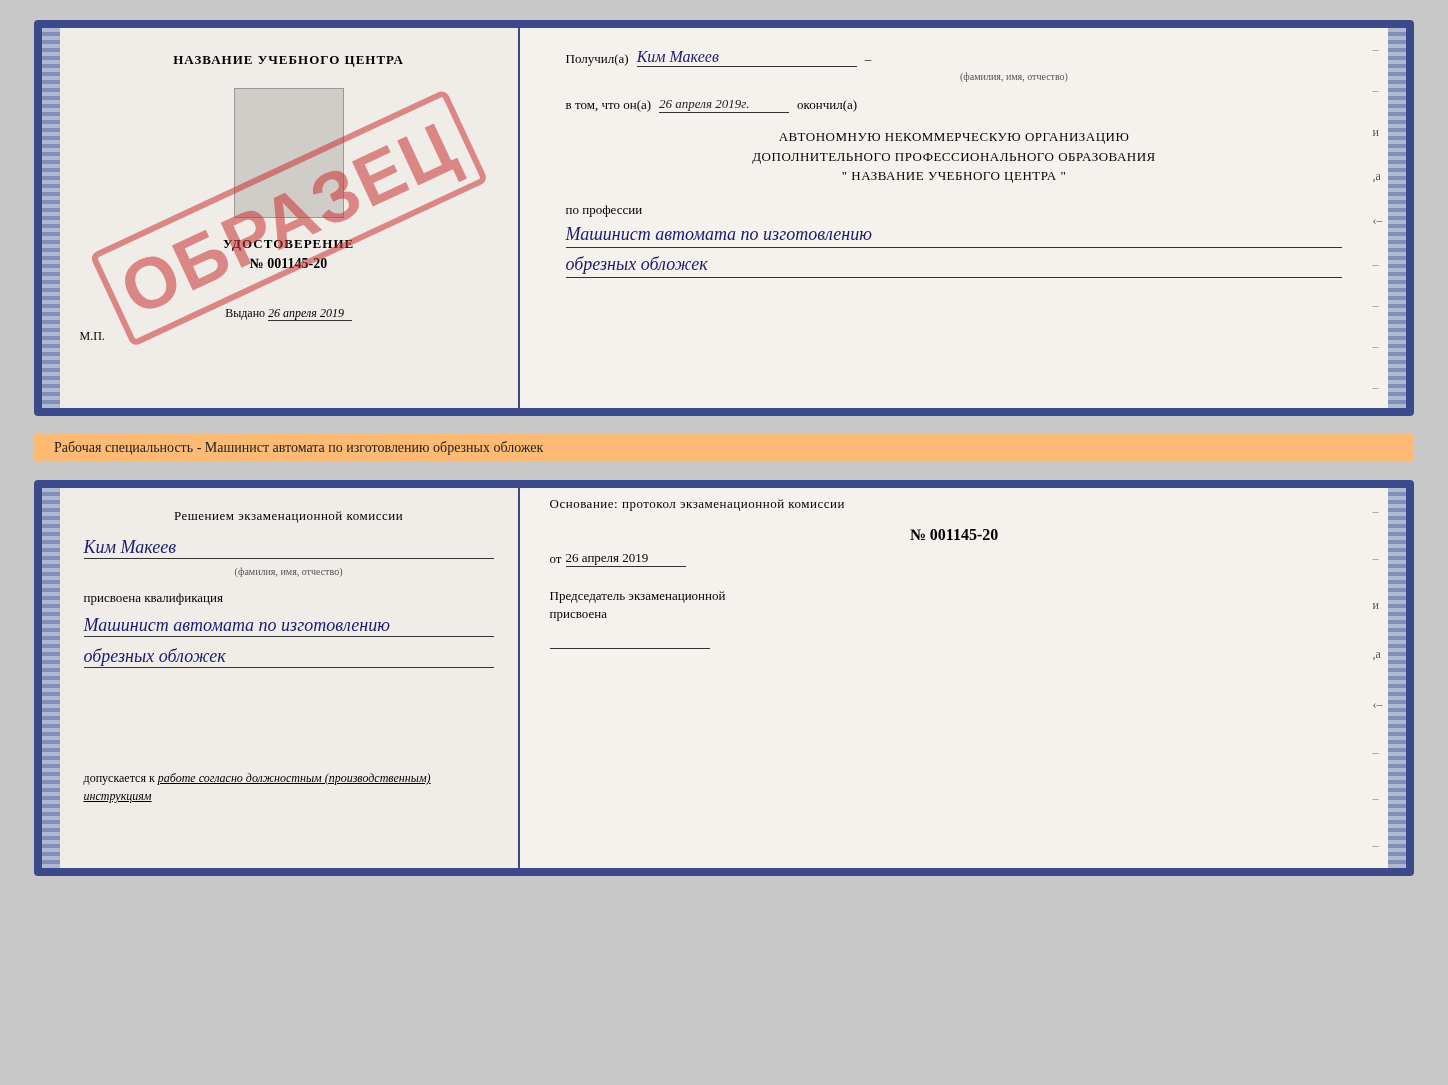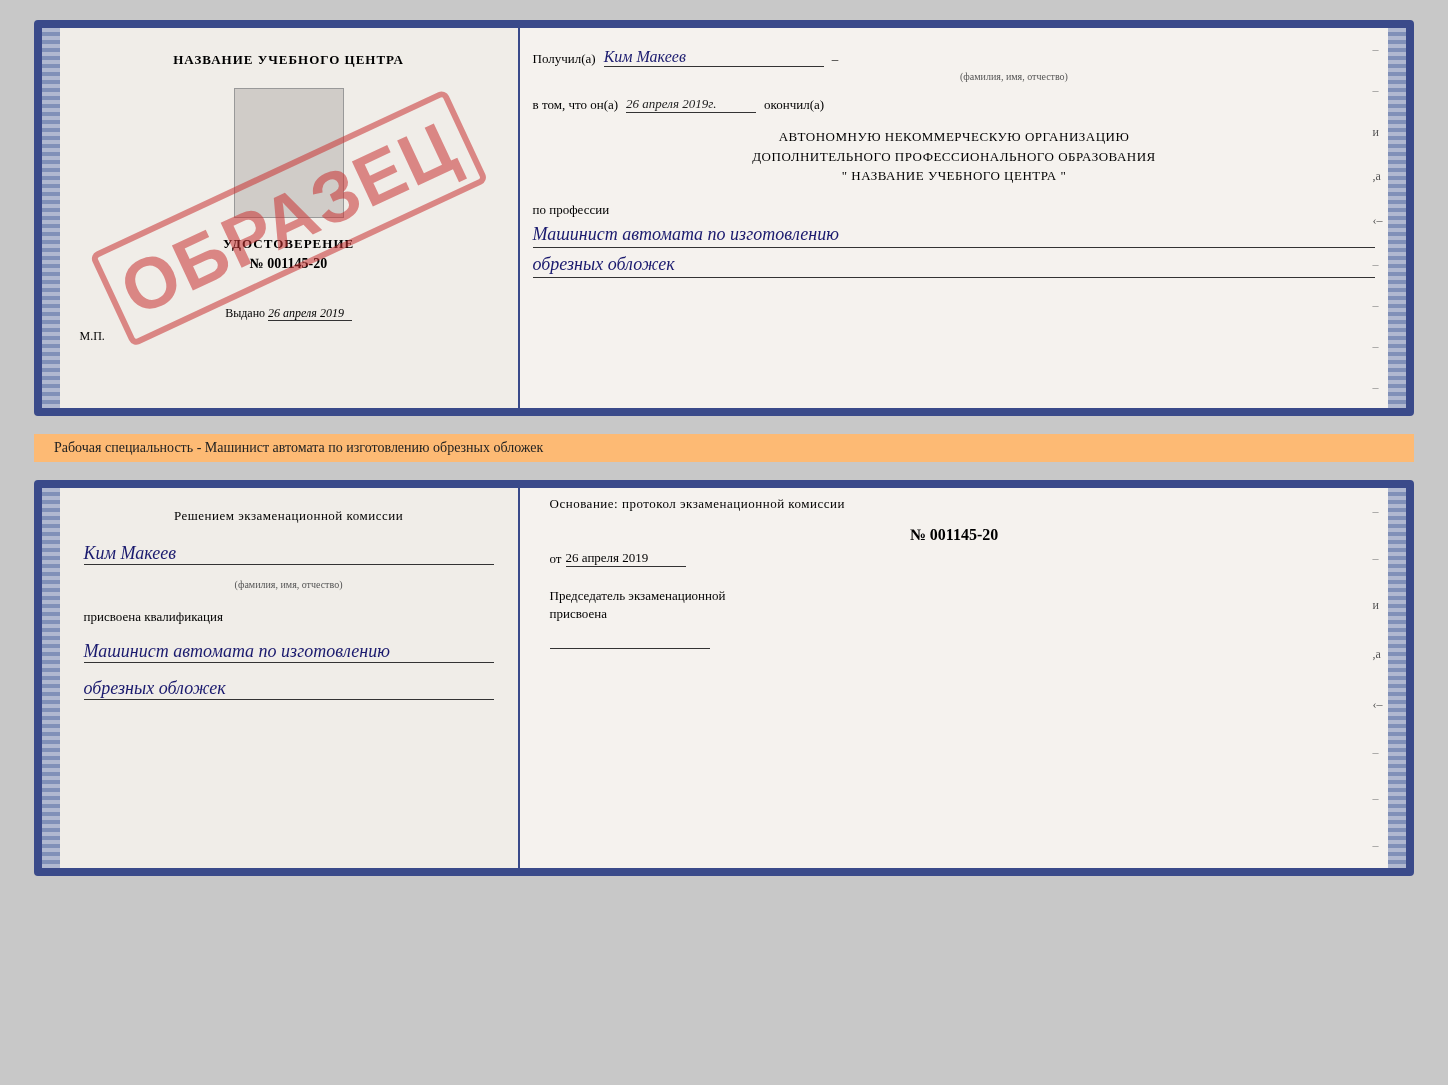--- a/index.html
+++ b/index.html
@@ -32,21 +32,21 @@
       padding: 24px 20px;
       position: relative;
       display: flex;
       flex-direction: column;
       align-items: center;
       background: #f0ede8;
     }
 
     .doc-right {
       flex: 1;
-      padding: 20px 13px;
+      padding: 20px 46px;
       position: relative;
     }
 
     
     .top-card .doc-left {
       justify-content: flex-start;
     }
 
     .school-name-top {
       font-size: 13px;
@@ -464,20 +464,24 @@
       <div class="resheniem-block">
         <div>Решением экзаменационной комиссии</div>
       </div>
       <div class="komissia-name" style="width:100%;">Ким Макеев</div>
       <div class="fio-hint2" style="width:100%;">(фамилия, имя, отчество)</div>
       <div class="prisvoena-label" style="width:100%;text-align:left;">присвоена квалификация</div>
       <div class="kvalif-line1" style="width:100%;">Машинист автомата по изготовлению</div>
       <div class="kvalif-line2" style="width:100%;">обрезных обложек</div>
       <div class="empty-line"></div>
       <div class="empty-line"></div>
+      <div class="dopuskaetsya-text">
+        <span>допускается к</span>
+        <span class="dopusk-italic">работе согласно должностным (производственным) инструкциям</span>
+      </div>
       <div class="empty-line" style="margin-top:8px;"></div>
     </div>
 
     <div class="doc-right">
       <div class="osnovanie-label">Основание: протокол экзаменационной комиссии</div>
       <div class="protocol-number">№ 001145-20</div>
       <div class="protocol-date">
         <span>от</span>
         <span class="date-value">26 апреля 2019</span>
       </div>

